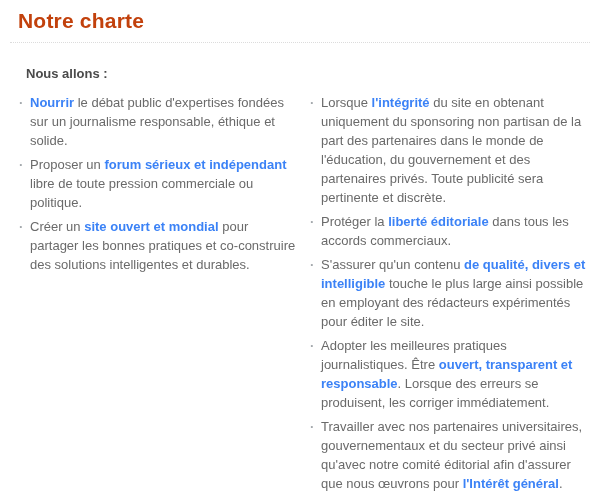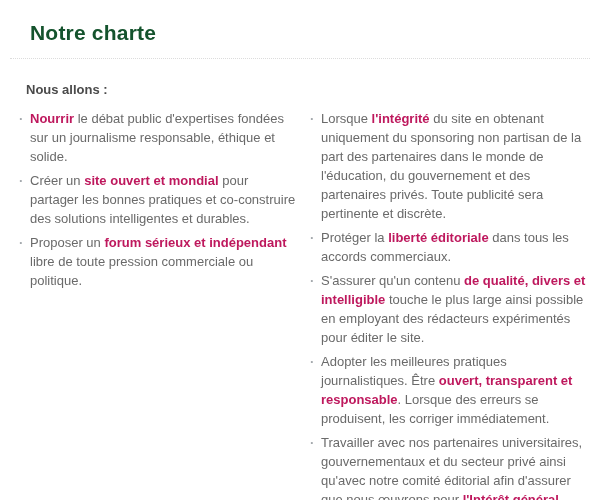--- a/index.html
+++ b/index.html
@@ -11,25 +11,25 @@
   .page {
     position: relative;
     width: 605px;
     height: 500px;
     background: #ffffff;
     box-sizing: border-box;
     padding: 8px 15px 0 18px;
     overflow: hidden;
   }
   h1.page-title {
-    margin: 12px;
+    margin: 0;
     font-size: 21px;
     line-height: 26px;
     font-weight: bold;
-    color: #14532d;
+    color: #c2410c;
     letter-spacing: 0.2px;
   }
   .title-rule {
     border: none;
     border-top: 1px dotted #dcdcdc;
     height: 0;
     margin: 8px 0 0 -8px;
   }
   .intro {
     margin: 23px 0 0 0;
@@ -61,39 +61,39 @@
   }
   ul.charter-list li::before {
     content: "\00B7";
     position: absolute;
     left: 1px;
     top: 0;
     color: #a3a8ac;
     font-weight: bold;
   }
   ul.charter-list strong {
-    color: #be185d;
+    color: #3b82f6;
     font-weight: bold;
   }
 </style>
 </head>
 <body>
 
 <div class="page">
   <h1 class="page-title">Notre charte</h1>
 
   <hr class="title-rule">
 
   <p class="intro">Nous allons :</p>
 
   <div class="columns">
     <ul class="charter-list">
         <li><strong>Nourrir</strong><span> le débat public d'expertises fondées sur un journalisme responsable, éthique et solide.</span></li>
+        <li><span>Proposer un </span><strong>forum sérieux et indépendant</strong><span> libre de toute pression commerciale ou politique.</span></li>
         <li><span>Créer un </span><strong>site ouvert et mondial</strong><span> pour partager les bonnes pratiques et co-construire des solutions intelligentes et durables.</span></li>
-        <li><span>Proposer un </span><strong>forum sérieux et indépendant</strong><span> libre de toute pression commerciale ou politique.</span></li>
       </ul>
     <ul class="charter-list">
         <li><span>Lorsque </span><strong>l'intégrité</strong><span> du site en obtenant uniquement du sponsoring non partisan de la part des partenaires dans le monde de l'éducation, du gouvernement et des partenaires privés. Toute publicité sera pertinente et discrète.</span></li>
         <li><span>Protéger la </span><strong>liberté éditoriale</strong><span> dans tous les accords commerciaux.</span></li>
         <li><span>S'assurer qu'un contenu </span><strong>de qualité, divers et intelligible</strong><span> touche le plus large ainsi possible en employant des rédacteurs expérimentés pour éditer le site.</span></li>
         <li><span>Adopter les meilleures pratiques journalistiques. Être </span><strong>ouvert, transparent et responsable</strong><span>. Lorsque des erreurs se produisent, les corriger immédiatement.</span></li>
         <li><span>Travailler avec nos partenaires universitaires, gouvernementaux et du secteur privé ainsi qu'avec notre comité éditorial afin d'assurer que nous œuvrons pour </span><strong>l'Intérêt général</strong><span>.</span></li>
       </ul>
   </div>
 </div>

